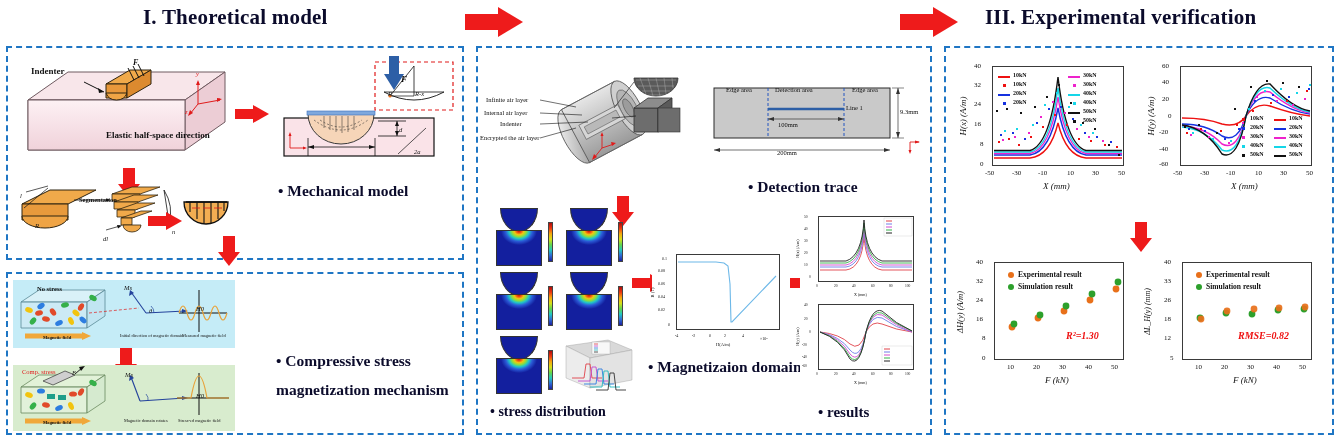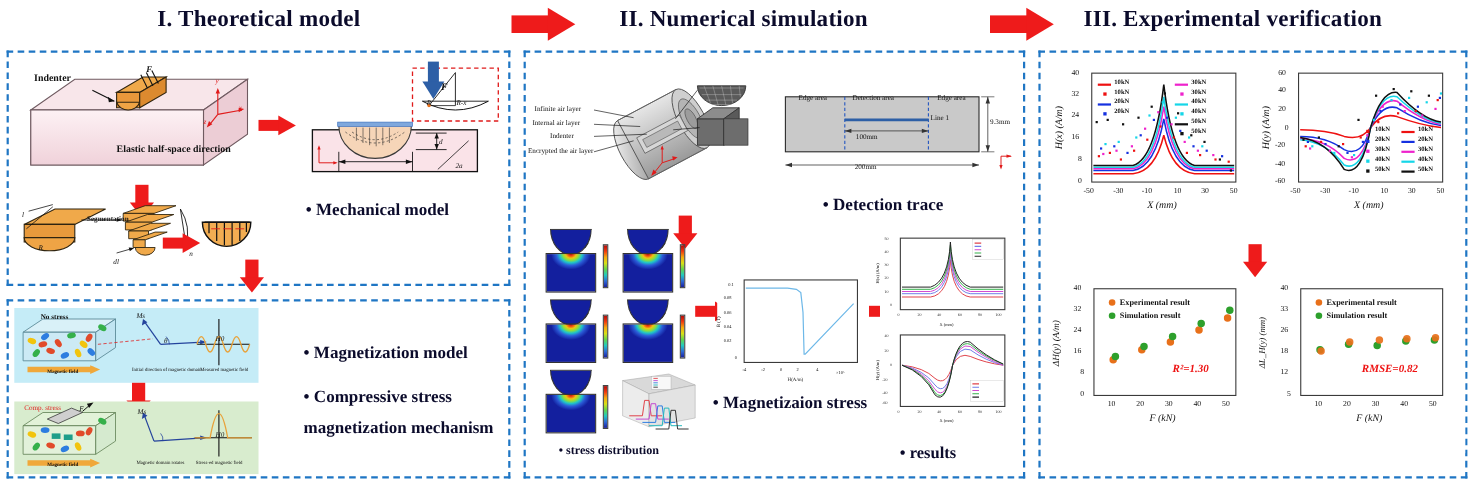--- a/index.html
+++ b/index.html
@@ -86,21 +86,20 @@
 
   .dot { position:absolute; border-radius:50%; }
   svg { display:block; }
 </style>
 </head>
 <body>
 
 <div class="stage">
 
   <div class="hdr hdr-i">I. Theoretical model</div>
-  <div class="hdr hdr-ii">II. Numerical simulation</div>
   <div class="hdr hdr-iii">III. Experimental verification</div>
 
   <div class="big-arrow arrow-1">
     <div class="shaft"></div>
       <div class="head"></div>
   </div>
   <div class="big-arrow arrow-2">
     <div class="shaft"></div>
       <div class="head"></div>
   </div>
@@ -346,21 +345,20 @@
     </svg>
   </div>
   <div class="lbl-sm" style="left:22px; top:368px; color:#e01b1b;">Comp. stress</div>
   <div class="lbl-sm ital" style="left:125px; top:371px;">Ms</div>
   <div class="lbl-sm ital" style="left:196px; top:392px;">H0</div>
   <div class="lbl-sm ital" style="left:72px; top:369px;">F</div>
   <div class="lbl-sm" style="left:124px; top:418px; font-size:4.4px;">Magnetic domain rotates</div>
   <div class="lbl-sm" style="left:178px; top:418px; font-size:4.4px;">Stress-ed magnetic field</div>
   <div class="lbl-sm" style="left:43px; top:420px; font-size:4.6px; font-weight:bold;">Magnetic field</div>
 
-  <div class="bullet" style="left:276px; top:312px;">• Magnetization model</div>
   <div class="bullet" style="left:276px; top:352px;">• Compressive stress</div>
   <div class="bullet" style="left:276px; top:381px;">magnetization mechanism</div>
 
   <div class="panel p2"></div>
 
   <div class="blk" style="left:484px; top:60px; width:220px; height:115px;">
     <svg width="220" height="115" viewBox="0 0 220 115">
       <defs>
         <linearGradient id="steel" x1="0" y1="0" x2="1" y2="1">
           <stop offset="0" stop-color="#fafafa"></stop>
@@ -494,21 +492,21 @@
       <g stroke-width=".8">
         <line x1="32" y1="6" x2="36" y2="6" stroke="#e0424a"></line>
         <line x1="32" y1="8" x2="36" y2="8" stroke="#c24ad0"></line>
         <line x1="32" y1="10" x2="36" y2="10" stroke="#2d7de0"></line>
         <line x1="32" y1="12" x2="36" y2="12" stroke="#23b9bd"></line>
         <line x1="32" y1="14" x2="36" y2="14" stroke="#333"></line>
       </g>
     </svg>
   </div>
 
-  <div class="bullet" style="left:508px; top:404px; font-size:11px;">•  stress distribution</div>
+  <div class="bullet" style="left:490px; top:404px; font-size:14px;">•  stress distribution</div>
 
   <div class="r-right" style="left:632px; top:274px;">
     <div class="s"></div>
       <div class="h"></div>
   </div>
 
   <div class="chart" style="left:652px; top:248px; width:140px; height:110px;">
     <div class="frame" style="left:24px; top:6px; width:104px; height:76px;"></div>
     <svg style="position:absolute; left:24px; top:6px;" width="104" height="76" viewBox="0 0 104 76">
       <path d="M2,8 L40,8 L48,9 L52,12 L54,30 L55,68 L56,68 L100,22" fill="none" stroke="#6db8e8" stroke-width="1.1"></path>
@@ -521,21 +519,21 @@
     <div class="tick" style="left:16px; top:74px; font-size:4px;">0</div>
     <div class="tick" style="left:23px; top:85px; font-size:4px;">-4</div>
     <div class="tick" style="left:40px; top:85px; font-size:4px;">-2</div>
     <div class="tick" style="left:57px; top:85px; font-size:4px;">0</div>
     <div class="tick" style="left:72px; top:85px; font-size:4px;">2</div>
     <div class="tick" style="left:90px; top:85px; font-size:4px;">4</div>
     <div class="axlabel" style="left:64px; top:94px; font-size:4.5px;">H(A/m)</div>
     <div class="axlabel" style="left:-4px; top:42px; font-size:4.5px; transform:rotate(-90deg);">B (T)</div>
     <div class="tick" style="left:108px; top:88px; font-size:4px;">×10⁵</div>
   </div>
-  <div class="bullet" style="left:648px; top:358px;">• Magnetizaion stress</div>
+  <div class="bullet" style="left:648px; top:358px;">• Magnetizaion domain</div>
 
   <div class="r-right" style="left:790px; top:274px;">
     <div class="s"></div>
       <div class="h"></div>
   </div>
 
   <div class="chart" style="left:800px; top:212px; width:120px; height:100px;">
     <div class="frame" style="left:18px; top:4px; width:96px; height:66px;"></div>
     <svg style="position:absolute; left:18px; top:4px;" width="96" height="66" viewBox="0 0 96 66">
       <path d="M2,54 L28,54 Q44,52 46,20 Q48,52 64,54 L94,54" fill="none" stroke="#e0424a" stroke-width=".9"></path>

